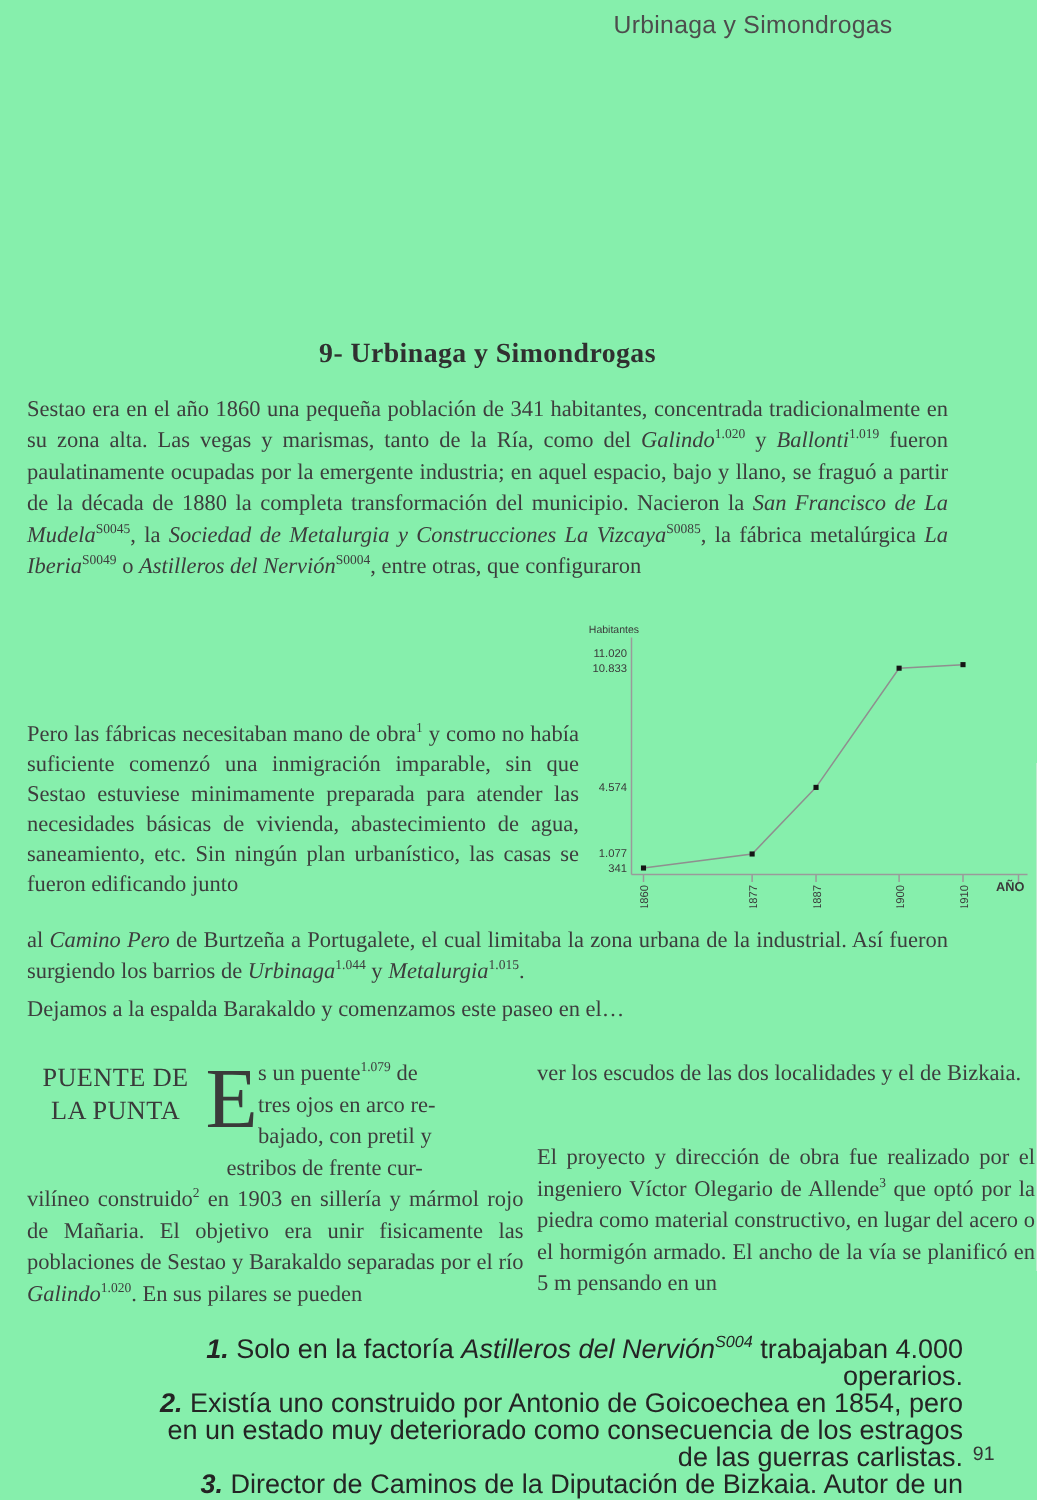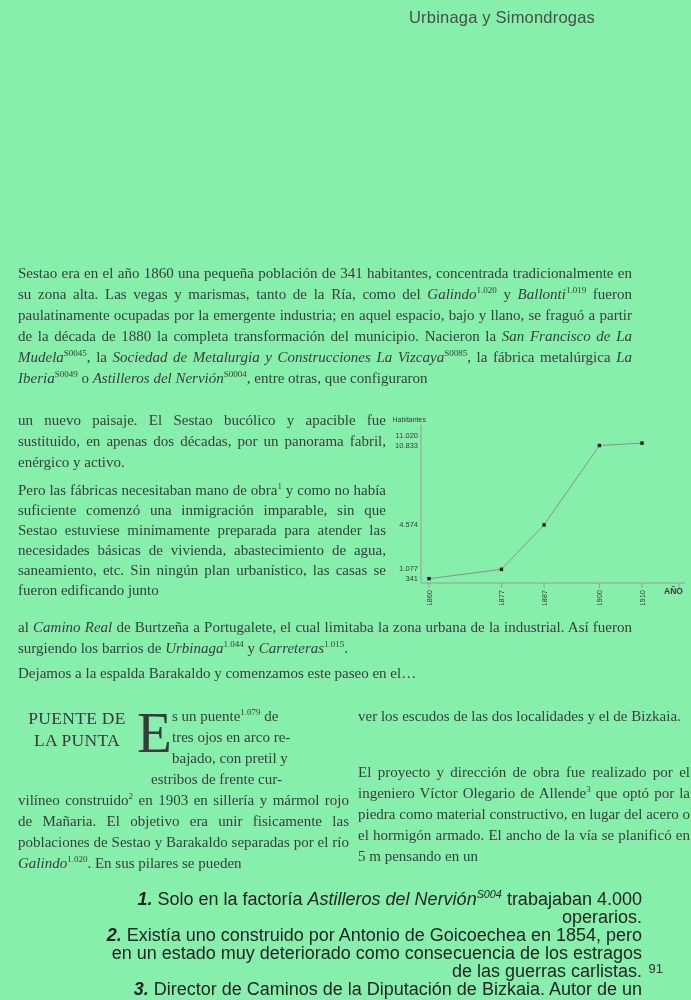--- a/index.html
+++ b/index.html
@@ -53,20 +53,21 @@
   .seg-sup{font-size:.6em;vertical-align:super;line-height:0;}
   .seg-isup{font-size:.6em;vertical-align:super;line-height:0;font-style:italic;}
 </style>
 </head>
 <body>
 
 <div class="page">
 
   <div class="abs running-header">Urbinaga y Simondrogas</div>
 
+  <div class="abs section-title">9- Urbinaga y Simondrogas</div>
 
   <div class="abs body-text p1a"><span>Sestao era en el año 1860 una pequeña población de 341 habitantes, concentrada tradicionalmente en su zona alta. Las vegas y marismas, tanto de la Ría, como del </span><span class="seg-i">Galindo</span><span class="seg-sup">1.020</span><span> y </span><span class="seg-i">Ballonti</span><span class="seg-sup">1.019</span><span> fueron paulatinamente ocupadas por la emergente industria; en aquel espacio, bajo y llano, se fraguó a partir de la década de 1880 la completa transformación del municipio. Nacieron la </span><span class="seg-i">San Francisco de La Mudela</span><span class="seg-sup">S0045</span><span>, la </span><span class="seg-i">Sociedad de Metalurgia y Construcciones La Vizcaya</span><span class="seg-sup">S0085</span><span>, la fábrica metalúrgica </span><span class="seg-i">La Iberia</span><span class="seg-sup">S0049</span><span> o </span><span class="seg-i">Astilleros del Nervión</span><span class="seg-sup">S0004</span><span>, entre otras, que configuraron</span></div>
 
   <div class="abs chart-region">
     <svg id="chart-svg" width="303" height="192" viewBox="0 0 303 192">
         <line x1="33" y1="12" x2="33" y2="170" stroke="#9a9a9a" stroke-width="1"></line>
         <line x1="33" y1="170" x2="297" y2="170" stroke="#9a9a9a" stroke-width="1"></line>
         <text x="38" y="9" font-size="7" text-anchor="end" fill="#3a3a3a" font-family="Liberation Sans, sans-serif">Habitantes</text>
         <text x="276" y="181" font-size="8.5" font-weight="bold" fill="#3a3a3a" font-family="Liberation Sans, sans-serif">AÑO</text>
         <text x="30" y="168.17078260869565" font-size="7.5" text-anchor="end" fill="#3a3a3a" font-family="Liberation Sans, sans-serif">341</text>
@@ -87,25 +88,24 @@
         <line x1="291" y1="170" x2="291" y2="175" stroke="#9a9a9a" stroke-width="1"></line>
         <polyline points="41.0,165.7 113.4,156.3 156.0,111.9 211.4,32.5 254.0,30.1" fill="none" stroke="#8f8f8f" stroke-width="1"></polyline>
         <rect x="39.3" y="163.97078260869566" width="3.4" height="3.4" fill="#151515"></rect>
         <rect x="111.72" y="154.62678260869566" width="3.4" height="3.4" fill="#151515"></rect>
         <rect x="154.32000000000002" y="110.23008695652173" width="3.4" height="3.4" fill="#151515"></rect>
         <rect x="209.70000000000002" y="30.76800000000002" width="3.4" height="3.4" fill="#151515"></rect>
         <rect x="252.3" y="28.393913043478268" width="3.4" height="3.4" fill="#151515"></rect>
       </svg>
   </div>
 
-  <div class="abs body-text p1b"><span>un nuevo paisaje. El Sestao bucólico y apacible fue sustituido, en apenas dos décadas, por un panorama fabril, enérgico y activo.</span></div>
 
   <div class="abs body-text p2a"><span>Pero las fábricas necesitaban mano de obra</span><span class="seg-sup">1</span><span> y como no había suficiente comenzó una inmigración imparable, sin que Sestao estuviese minimamente preparada para atender las necesidades básicas de vivienda, abastecimiento de agua, saneamiento, etc. Sin ningún plan urbanístico, las casas se fueron edificando junto</span></div>
 
-  <div class="abs body-text p2b"><span>al </span><span class="seg-i">Camino Real</span><span> de Burtzeña a Portugalete, el cual limitaba la zona urbana de la industrial. Así fueron surgiendo los barrios de </span><span class="seg-i">Urbinaga</span><span class="seg-sup">1.044</span><span> y </span><span class="seg-i">Carreteras</span><span class="seg-sup">1.015</span><span>.</span></div>
+  <div class="abs body-text p2b"><span>al </span><span class="seg-i">Camino Pero</span><span> de Burtzeña a Portugalete, el cual limitaba la zona urbana de la industrial. Así fueron surgiendo los barrios de </span><span class="seg-i">Urbinaga</span><span class="seg-sup">1.044</span><span> y </span><span class="seg-i">Metalurgia</span><span class="seg-sup">1.015</span><span>.</span></div>
 
   <div class="abs body-text lead"><span>Dejamos a la espalda Barakaldo y comenzamos este paseo en el…</span></div>
 
   <div class="abs puente-label">
     <span>PUENTE DE</span><br>
     <span>LA PUNTA</span>
   </div>
 
   <div class="abs dropcap">E</div>
 

